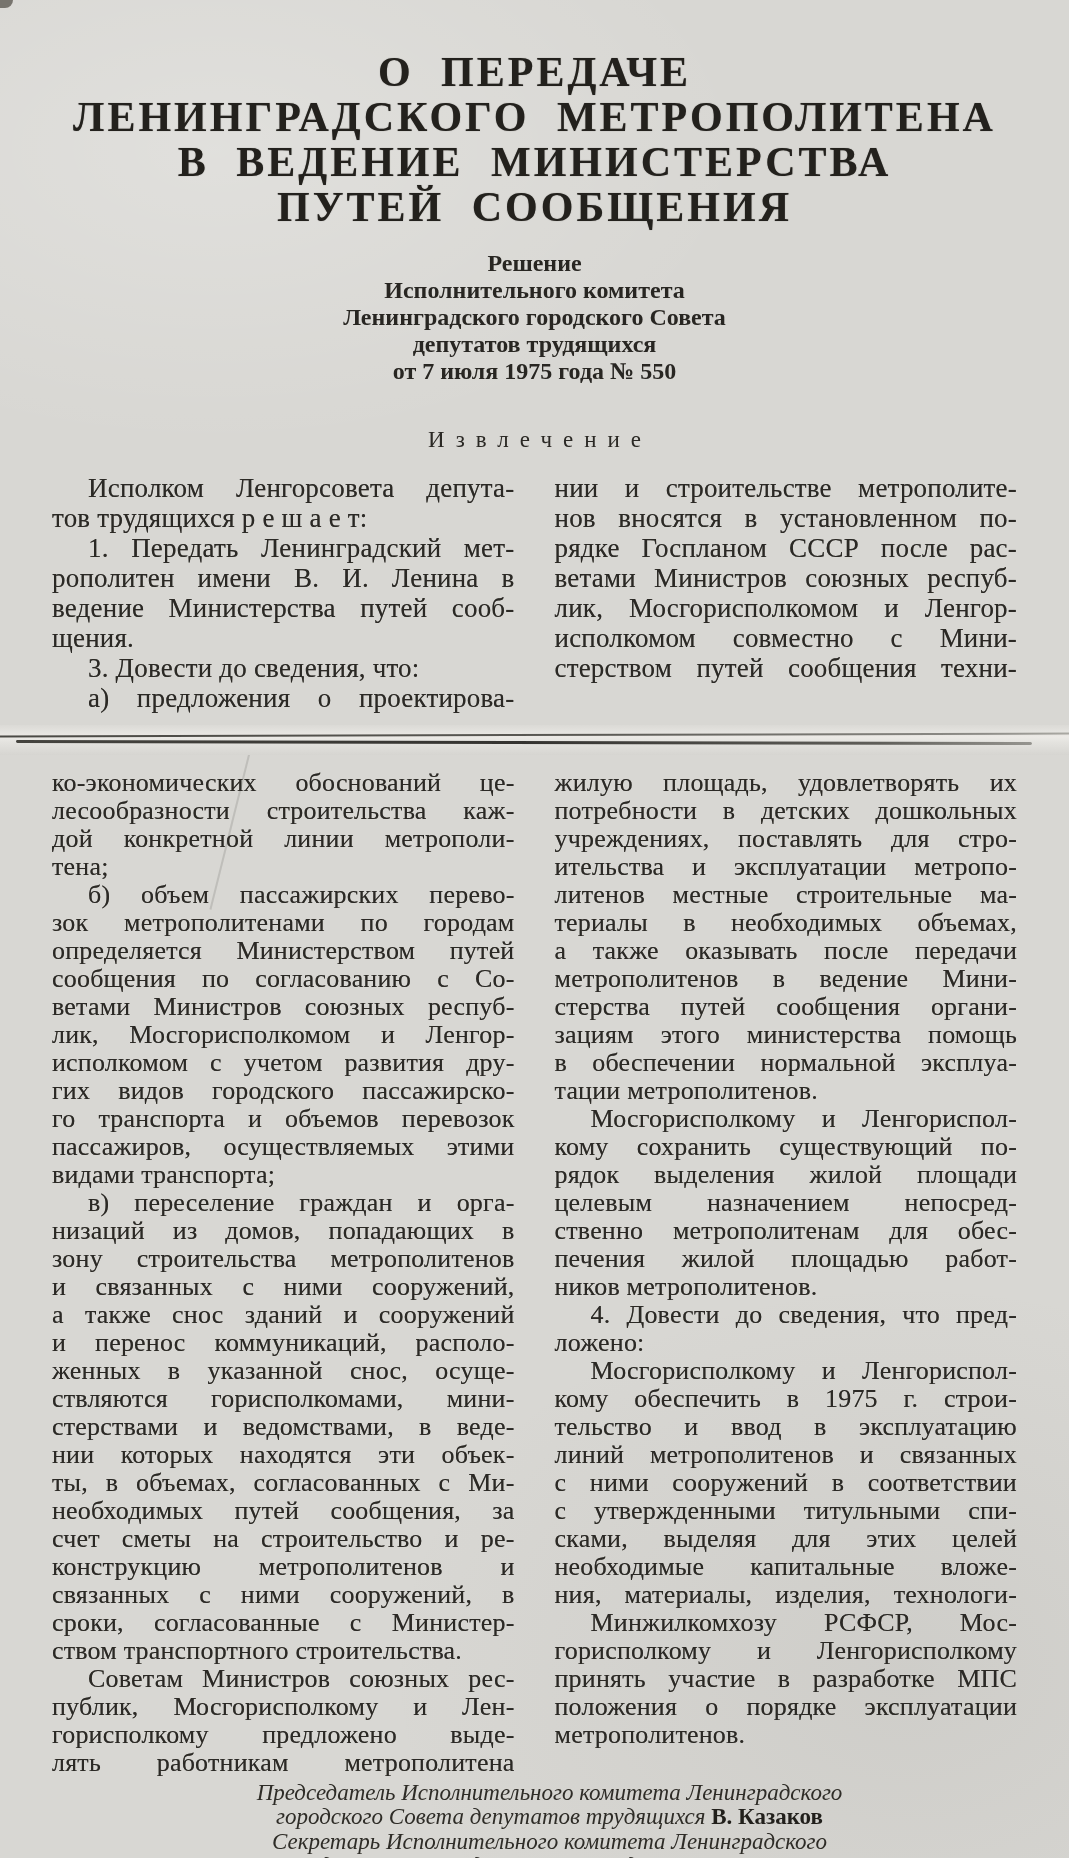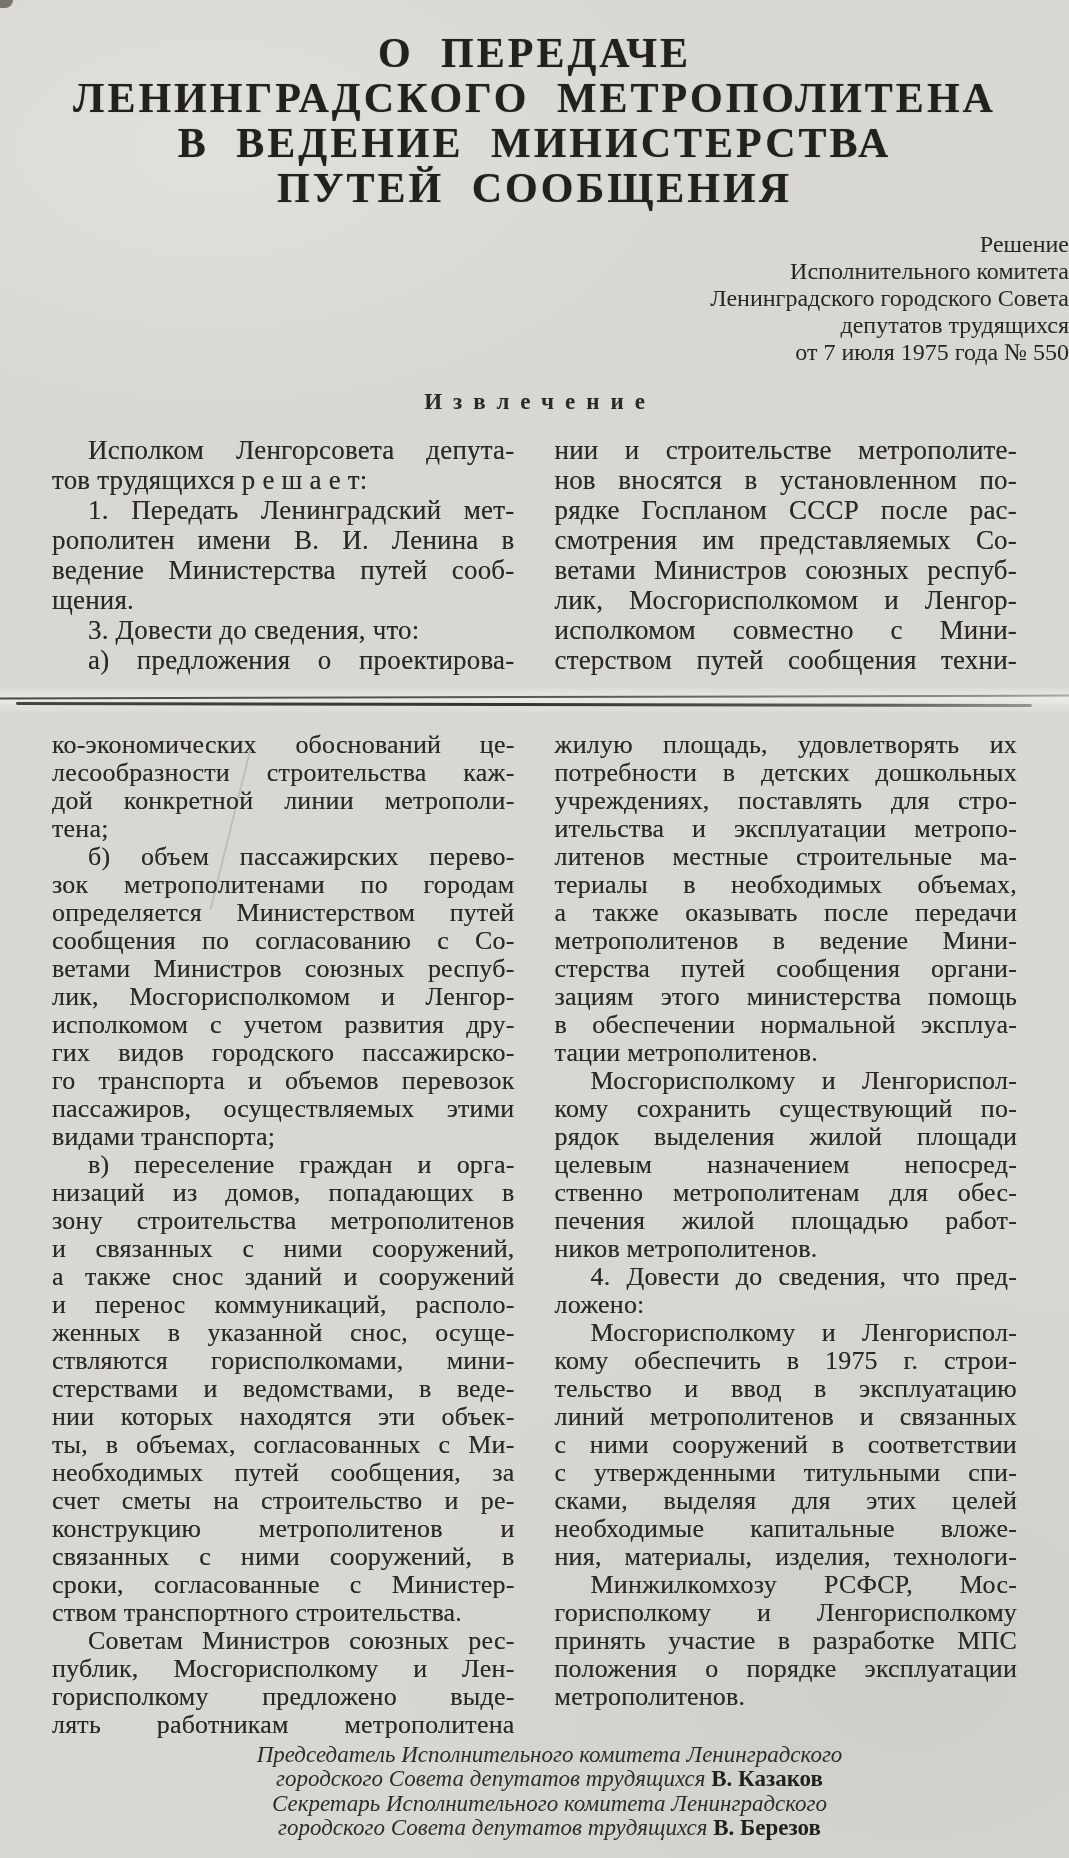--- a/index.html
+++ b/index.html
@@ -11,44 +11,44 @@
     background:
       radial-gradient(ellipse 900px 500px at 20% 8%, rgba(255,255,255,0.22), rgba(255,255,255,0) 60%),
       radial-gradient(ellipse 800px 600px at 85% 90%, rgba(120,118,112,0.10), rgba(120,118,112,0) 65%),
       #d8d7d3;
     font-family: "Liberation Serif", "DejaVu Serif", serif;
     color: #2b2925;
   }
   .pre { white-space: pre-line; }
 
   .doc-title {
-    margin-top: 31px;
+    margin-top: 50px;
     text-align: center;
     font-size: 42px;
     line-height: 45px;
     font-weight: 700;
     letter-spacing: 3px;
     word-spacing: 14px;
     color: #23211d;
     text-shadow: 0 0 1px rgba(35,33,29,0.45);
   }
   .doc-subtitle {
     margin-top: 20px;
-    text-align: right;
+    text-align: center;
     font-size: 24px;
     line-height: 27px;
-    font-weight: 400;
+    font-weight: 700;
     color: #282622;
   }
   .extract-heading {
-    margin-top: 24px;
+    margin-top: 43px;
     text-align: center;
     font-size: 23px;
     line-height: 23px;
-    font-weight: 700;
+    font-weight: 400;
     letter-spacing: 11px;
     padding-left: 11px;
   }
 
   .cols {
     display: flex;
     gap: 40px;
     padding: 0 52px;
   }
   .col { flex: 1; min-width: 0; font-family: Liberation Serif, serif; }
@@ -142,21 +142,20 @@
         </div>
         <div class="para">
           <div class="line ind">а) предложения о проектирова-</div>
         </div>
       </div>
     <div class="col">
         <div class="para">
           <div class="line">нии и строительстве метрополите-</div>
           <div class="line">нов вносятся в установленном по-</div>
           <div class="line">рядке Госпланом СССР после рас-</div>
-          <div class="line">смотрения им представляемых Со-</div>
           <div class="line">ветами Министров союзных респуб-</div>
           <div class="line">лик, Мосгорисполкомом и Ленгор-</div>
           <div class="line">исполкомом совместно с Мини-</div>
           <div class="line">стерством путей сообщения техни-</div>
         </div>
       </div>
   </div>
 
   <div class="seam">
     <div class="seam-line1"></div>

